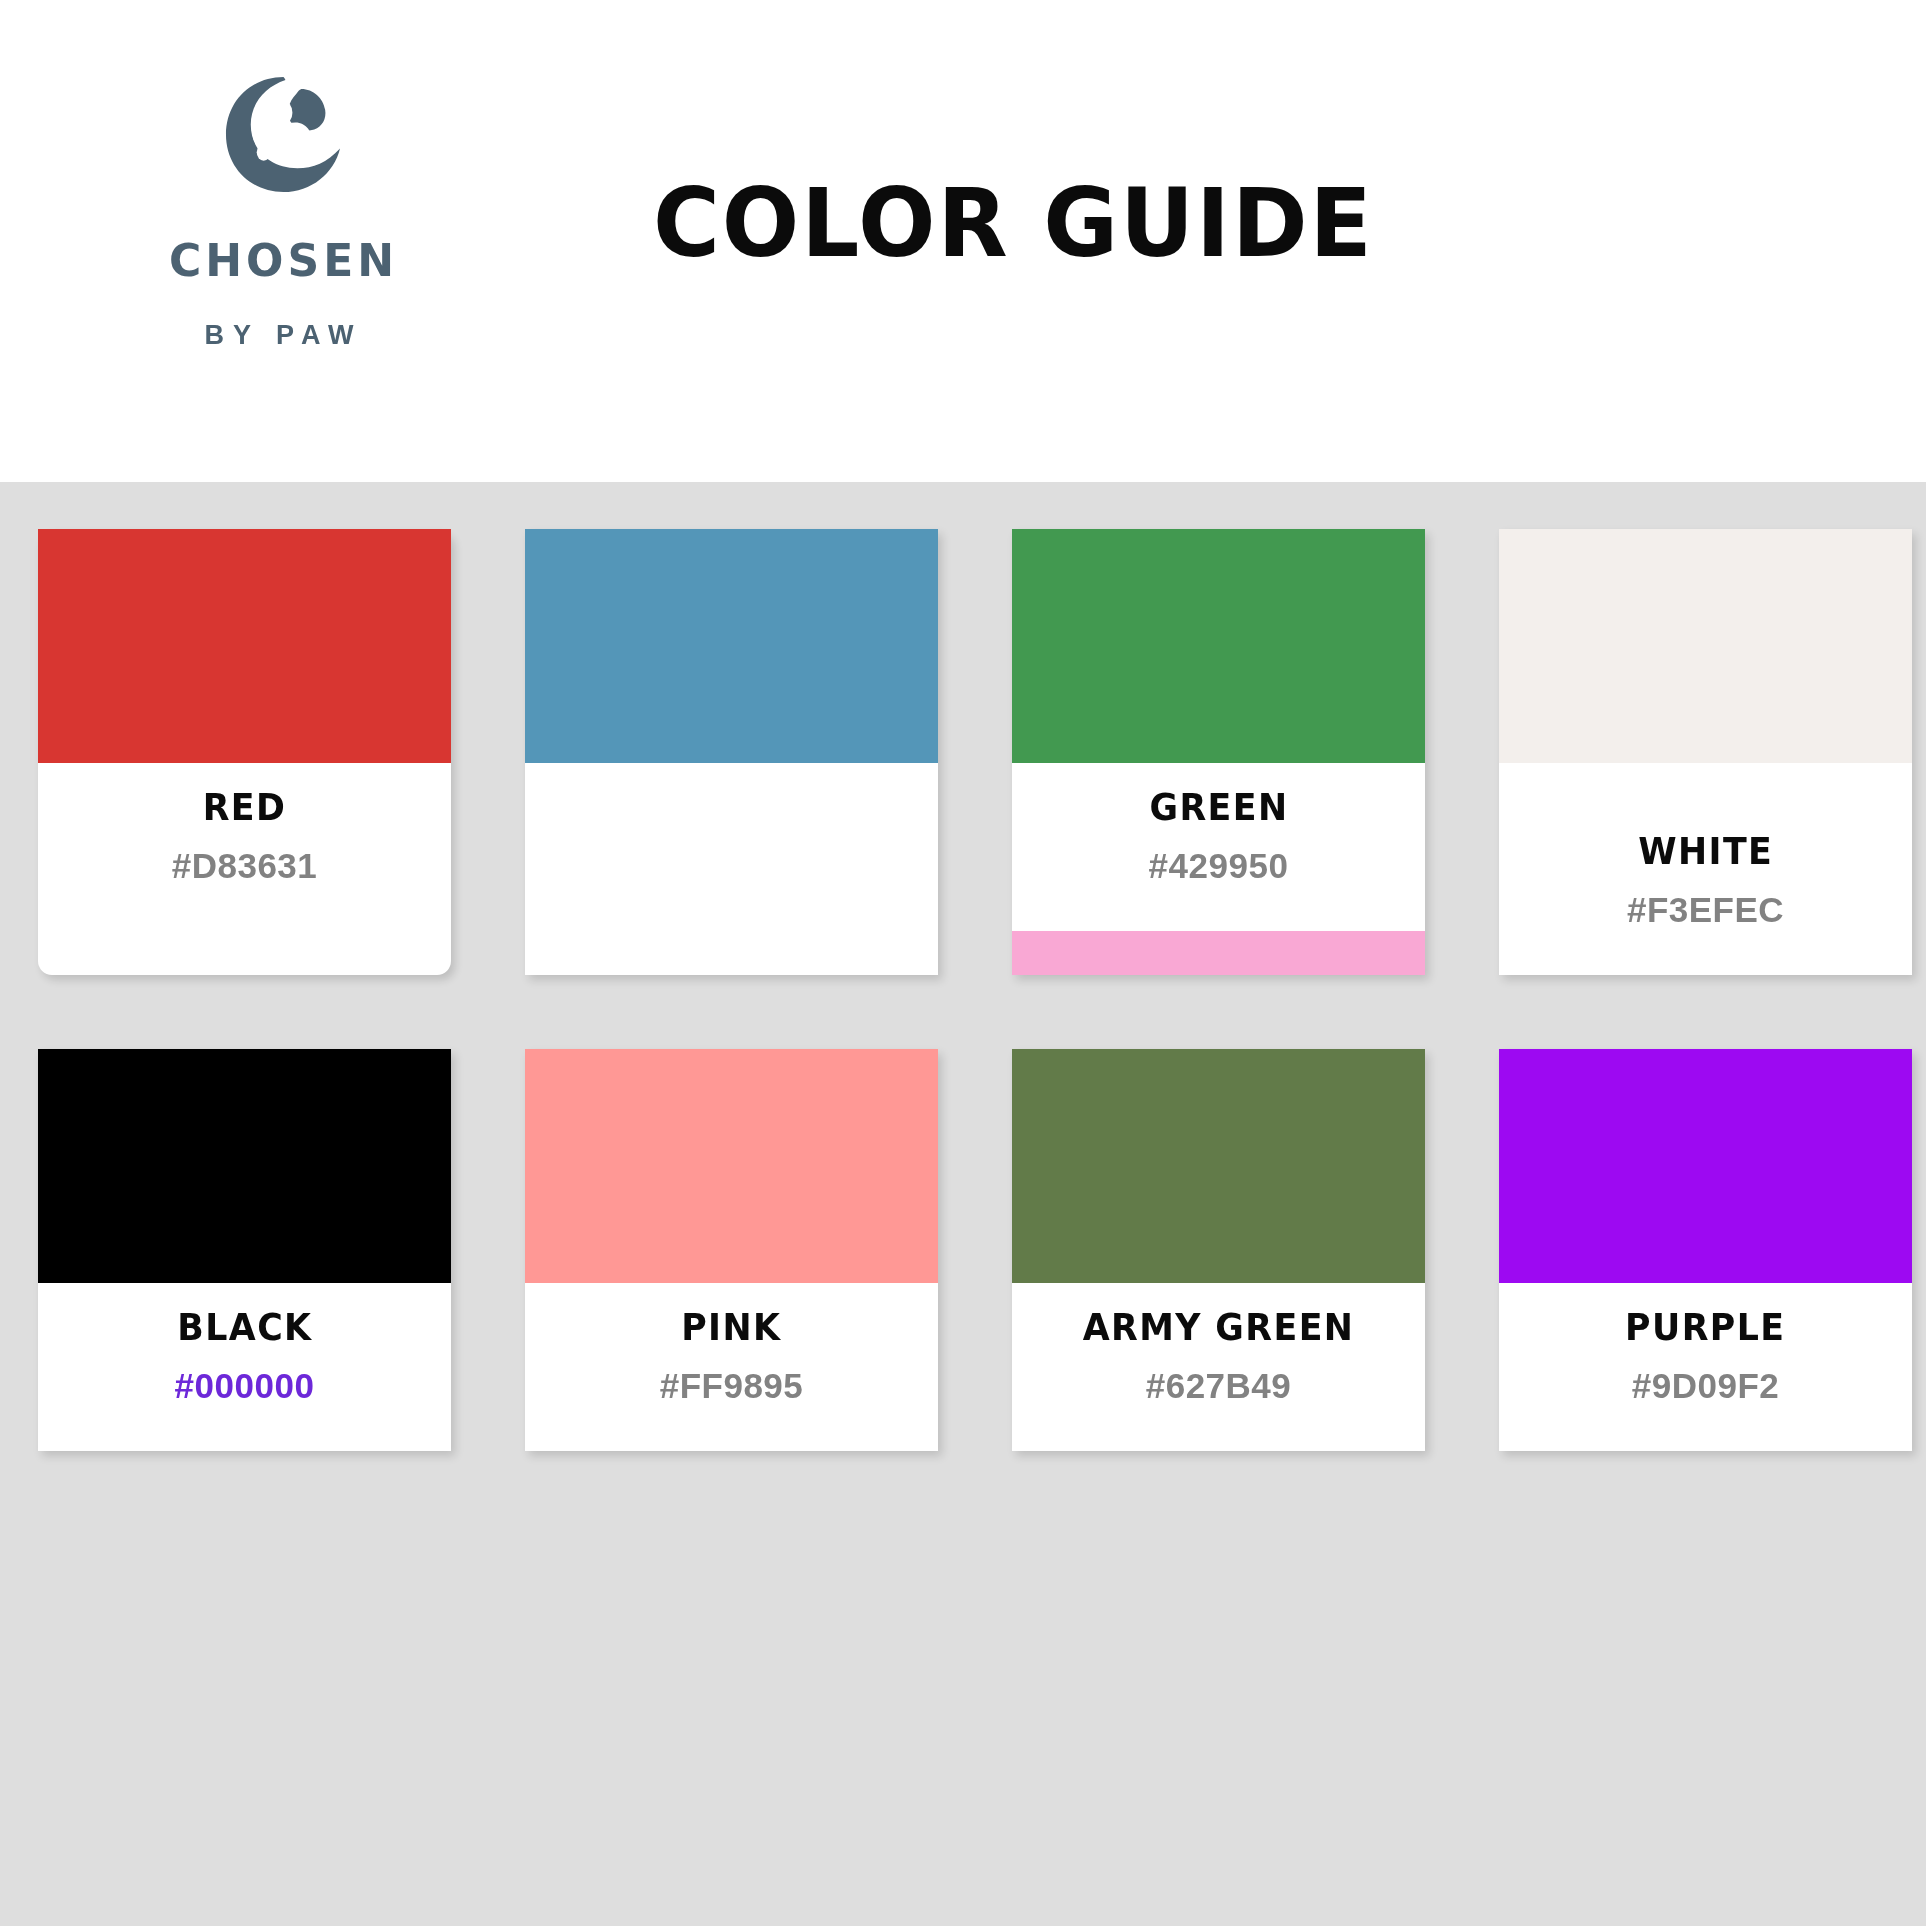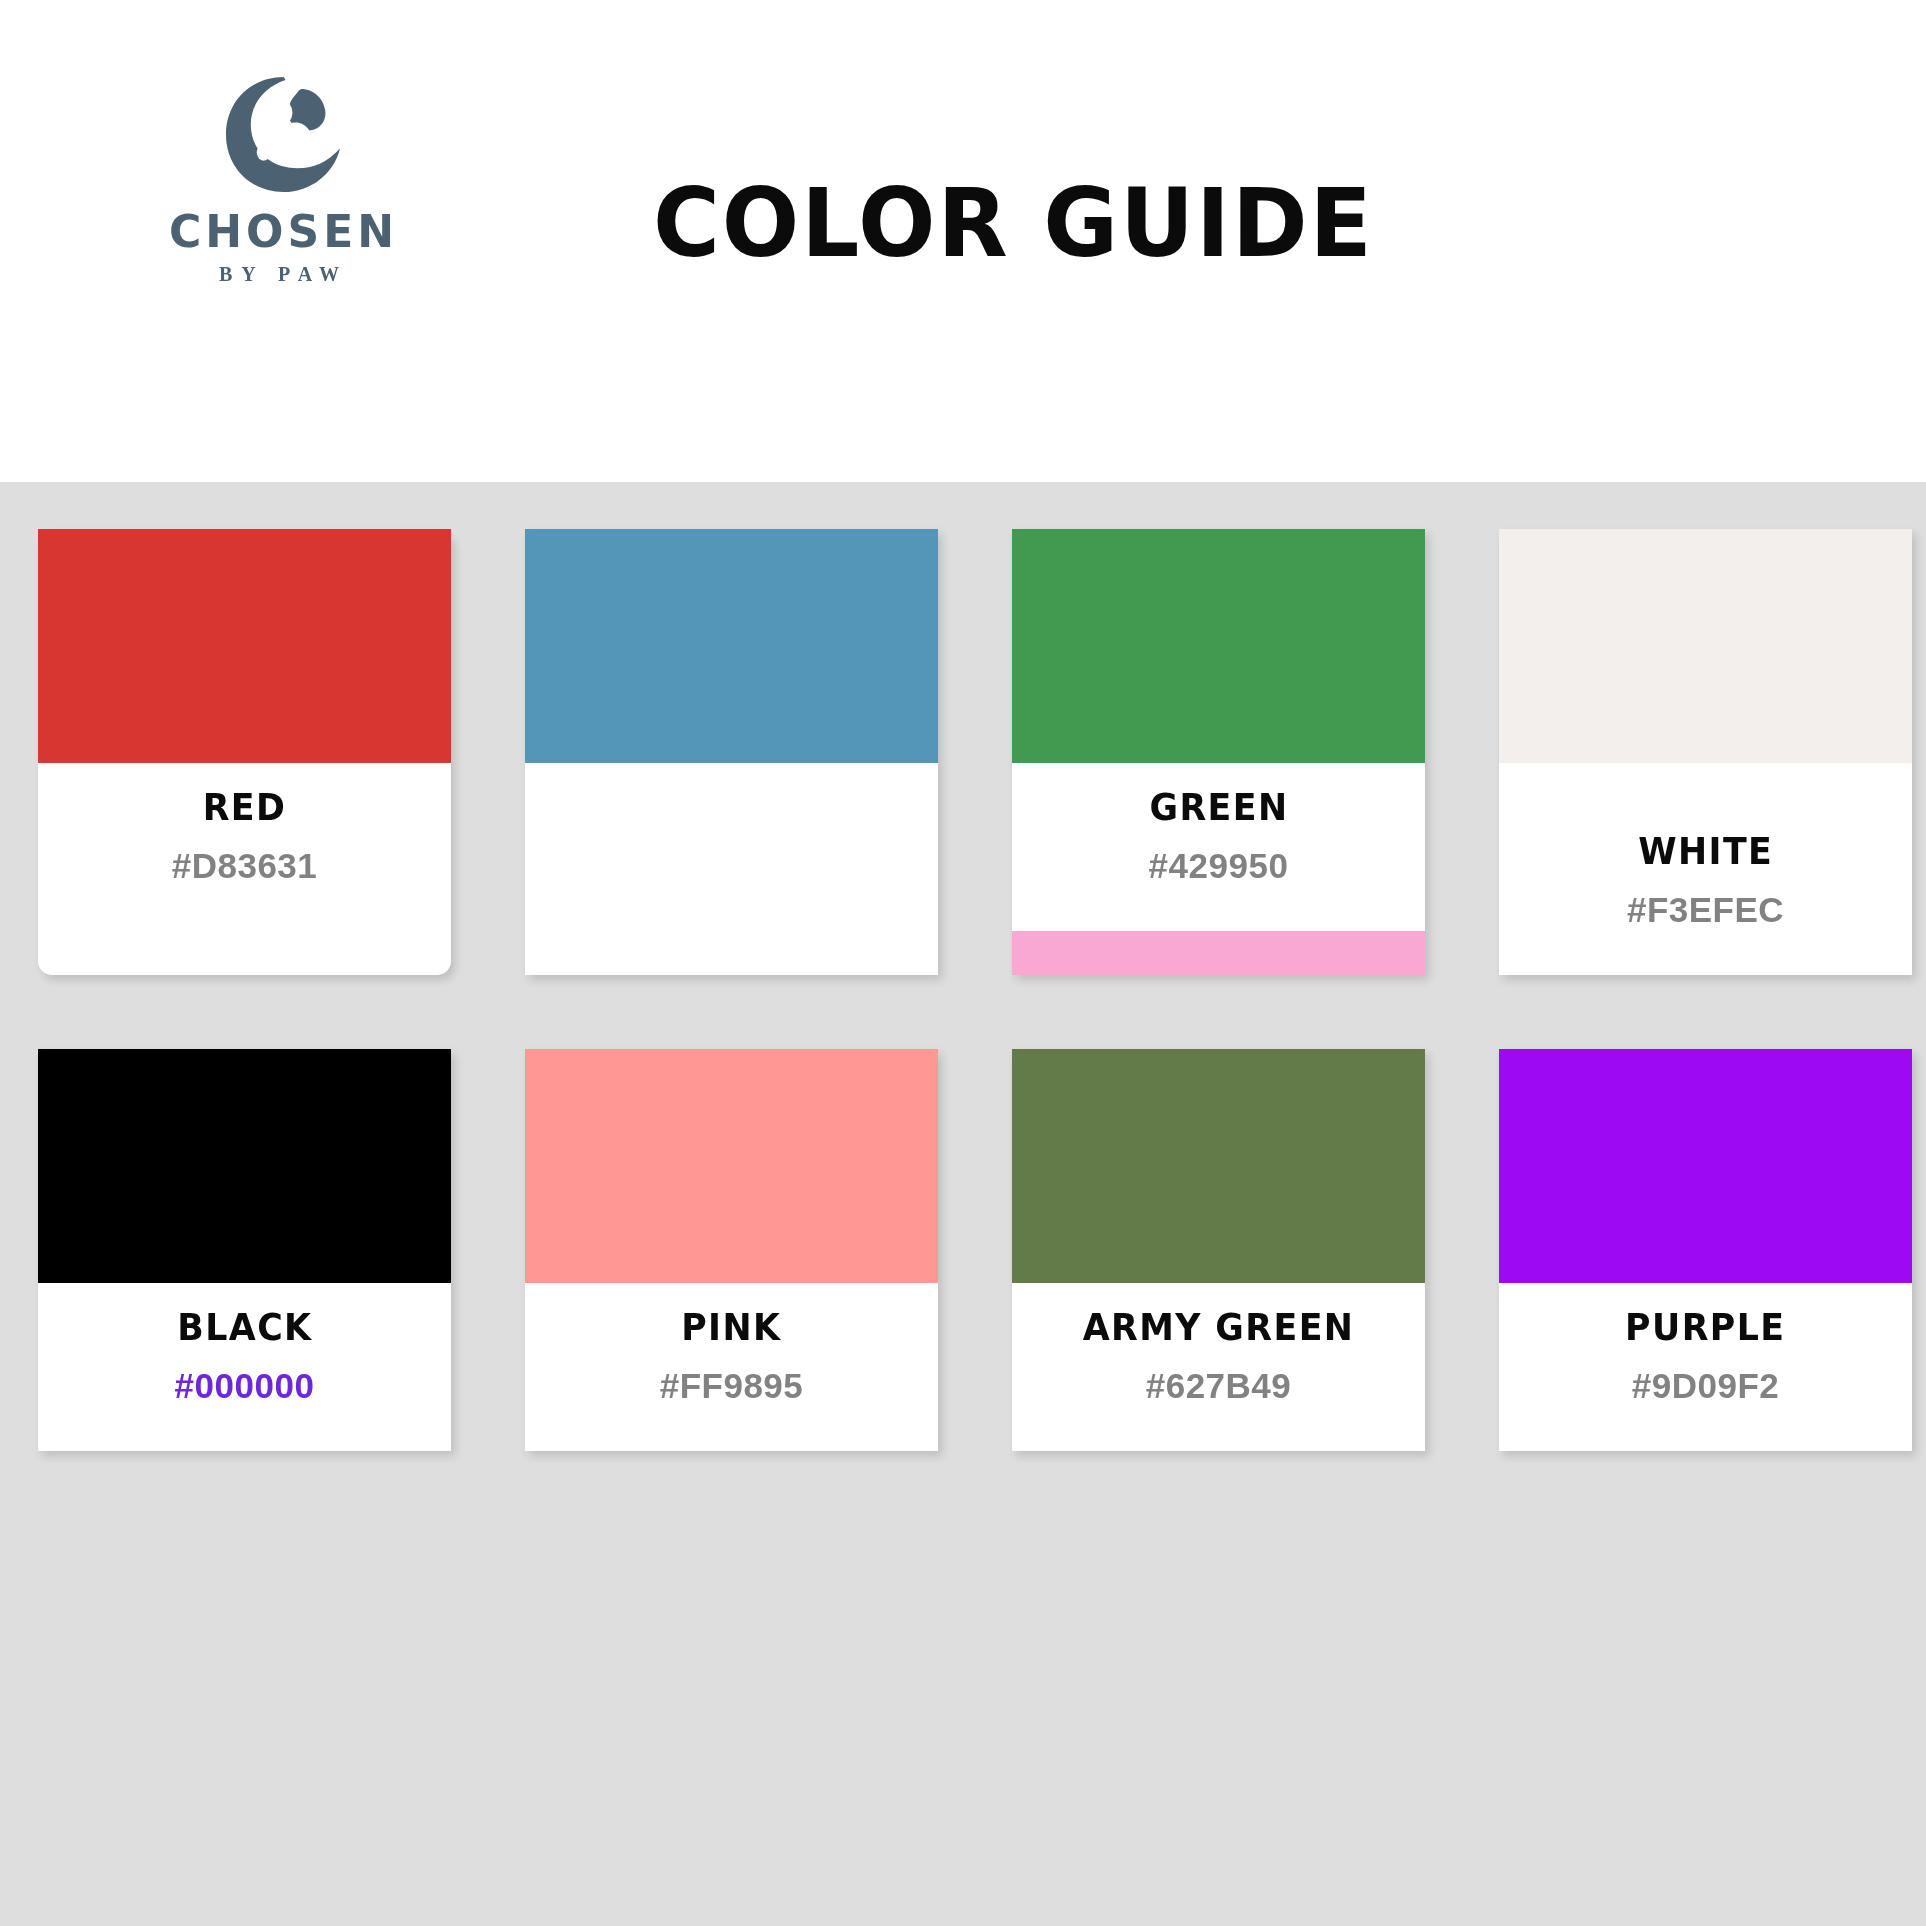--- a/index.html
+++ b/index.html
@@ -28,46 +28,47 @@
   }
 
   .brand {
     position: absolute;
     left: 135px;
     top: 75px;
     width: 297px;
     display: flex;
     flex-direction: column;
     align-items: center;
+    gap: 29px;
   }
 
   .brand-mark {
     width: 131px;
     height: 121px;
     display: block;
   }
 
   .brand-name {
     margin-top: 14px;
     font-size: 44px;
     font-weight: 700;
     letter-spacing: 4px;
     color: #4c6272;
     line-height: 1;
     font-family: "DejaVu Sans", sans-serif;
   }
 
   .brand-sub {
     margin-top: 10px;
-    font-size: 20px;
+    font-size: 27px;
     font-weight: 700;
     letter-spacing: 9px;
     color: #4c6272;
     line-height: 1;
-    font-family: Liberation Serif, serif;
+    font-family: Liberation Sans, sans-serif;
   }
 
   .page-title {
     position: absolute;
     left: 653px;
     top: 176px;
     font-size: 95px;
     font-weight: 700;
     letter-spacing: 2px;
     color: #0b0b0b;

